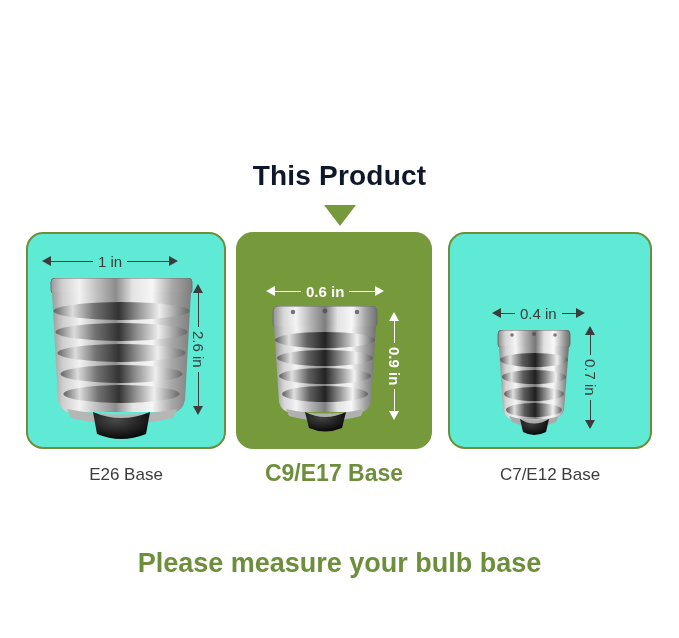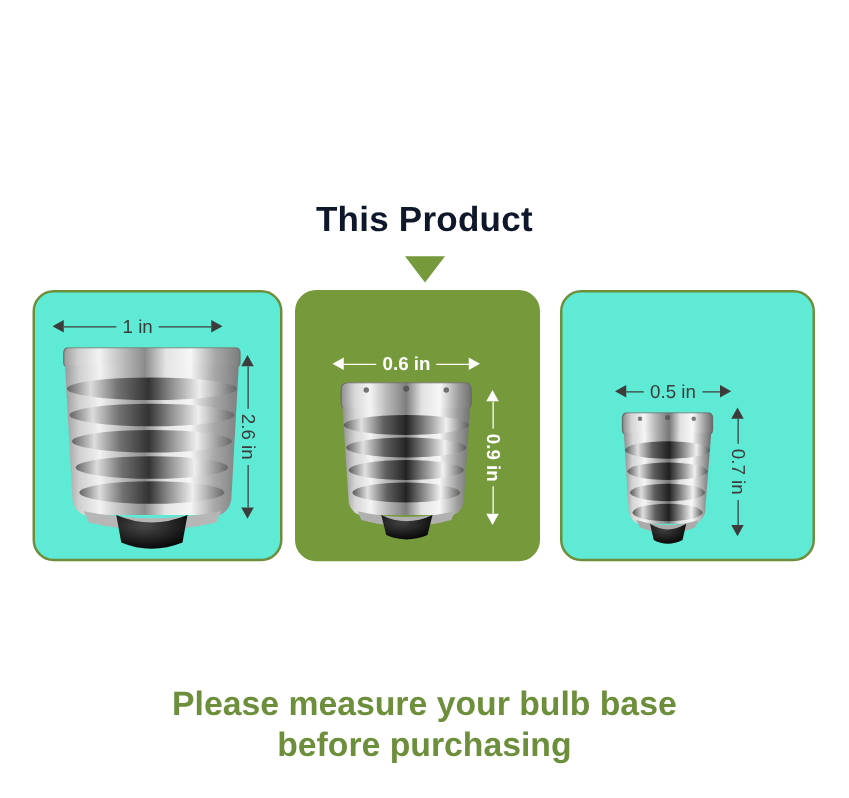--- a/index.html
+++ b/index.html
@@ -289,21 +289,21 @@
         <div class="line" style="height:22px;"></div>
         <div class="head-b"></div>
       </div>
     </div>
 
     <div class="card outline" id="card-2">
 
       <div class="dim-h dark" style="left:42px;top:70px;width:116px;">
         <div class="head-l"></div>
         <div class="line" style="width:14px;"></div>
-        <div class="val">0.5 in</div>
+        <div class="val">0.4 in</div>
         <div class="line" style="width:14px;"></div>
         <div class="head-r"></div>
       </div>
 
       <div class="bulb" style="left:46px;top:96px;">
         <svg width="76" height="108" viewBox="0 0 76 108">
           <defs>
             <linearGradient id="mtl2" x1="0" y1="0" x2="1" y2="0">
               <stop offset="0.00" stop-color="#8a8a8a"></stop>
               <stop offset="0.10" stop-color="#d4d4d4"></stop>
@@ -350,19 +350,23 @@
       <div class="dim-v dark" style="left:130px;top:92px;height:110px;">
         <div class="head-t"></div>
         <div class="line" style="height:20px;"></div>
         <div class="val">0.7 in</div>
         <div class="line" style="height:20px;"></div>
         <div class="head-b"></div>
       </div>
     </div>
   </div>
 
+  <div class="labels">
+    <div class="label plain" id="label-0">E26 Base</div>
+    <div class="label accent" id="label-1">C9/E17 Base</div>
+    <div class="label plain" id="label-2">C7/E12 Base</div>
+  </div>
 
   <div class="footer">
     <span class="ln">Please measure your bulb base</span>
-    <span class="ln">before purchasing</span>
   </div>
 
 </div>
 
 </body></html>

